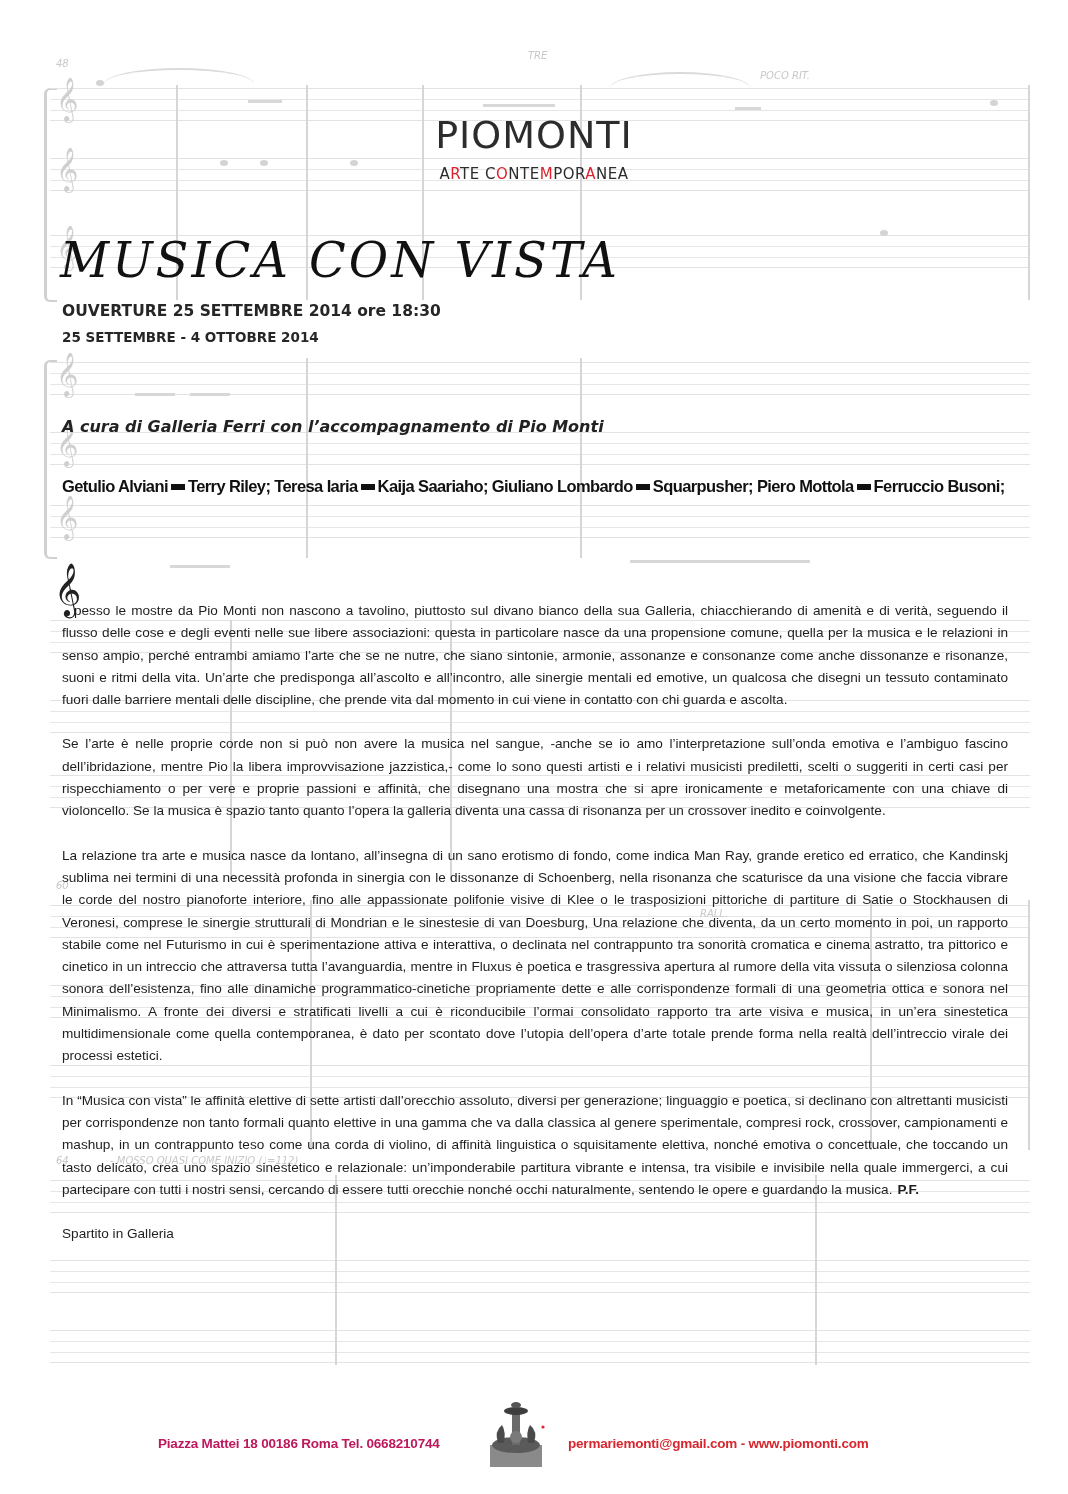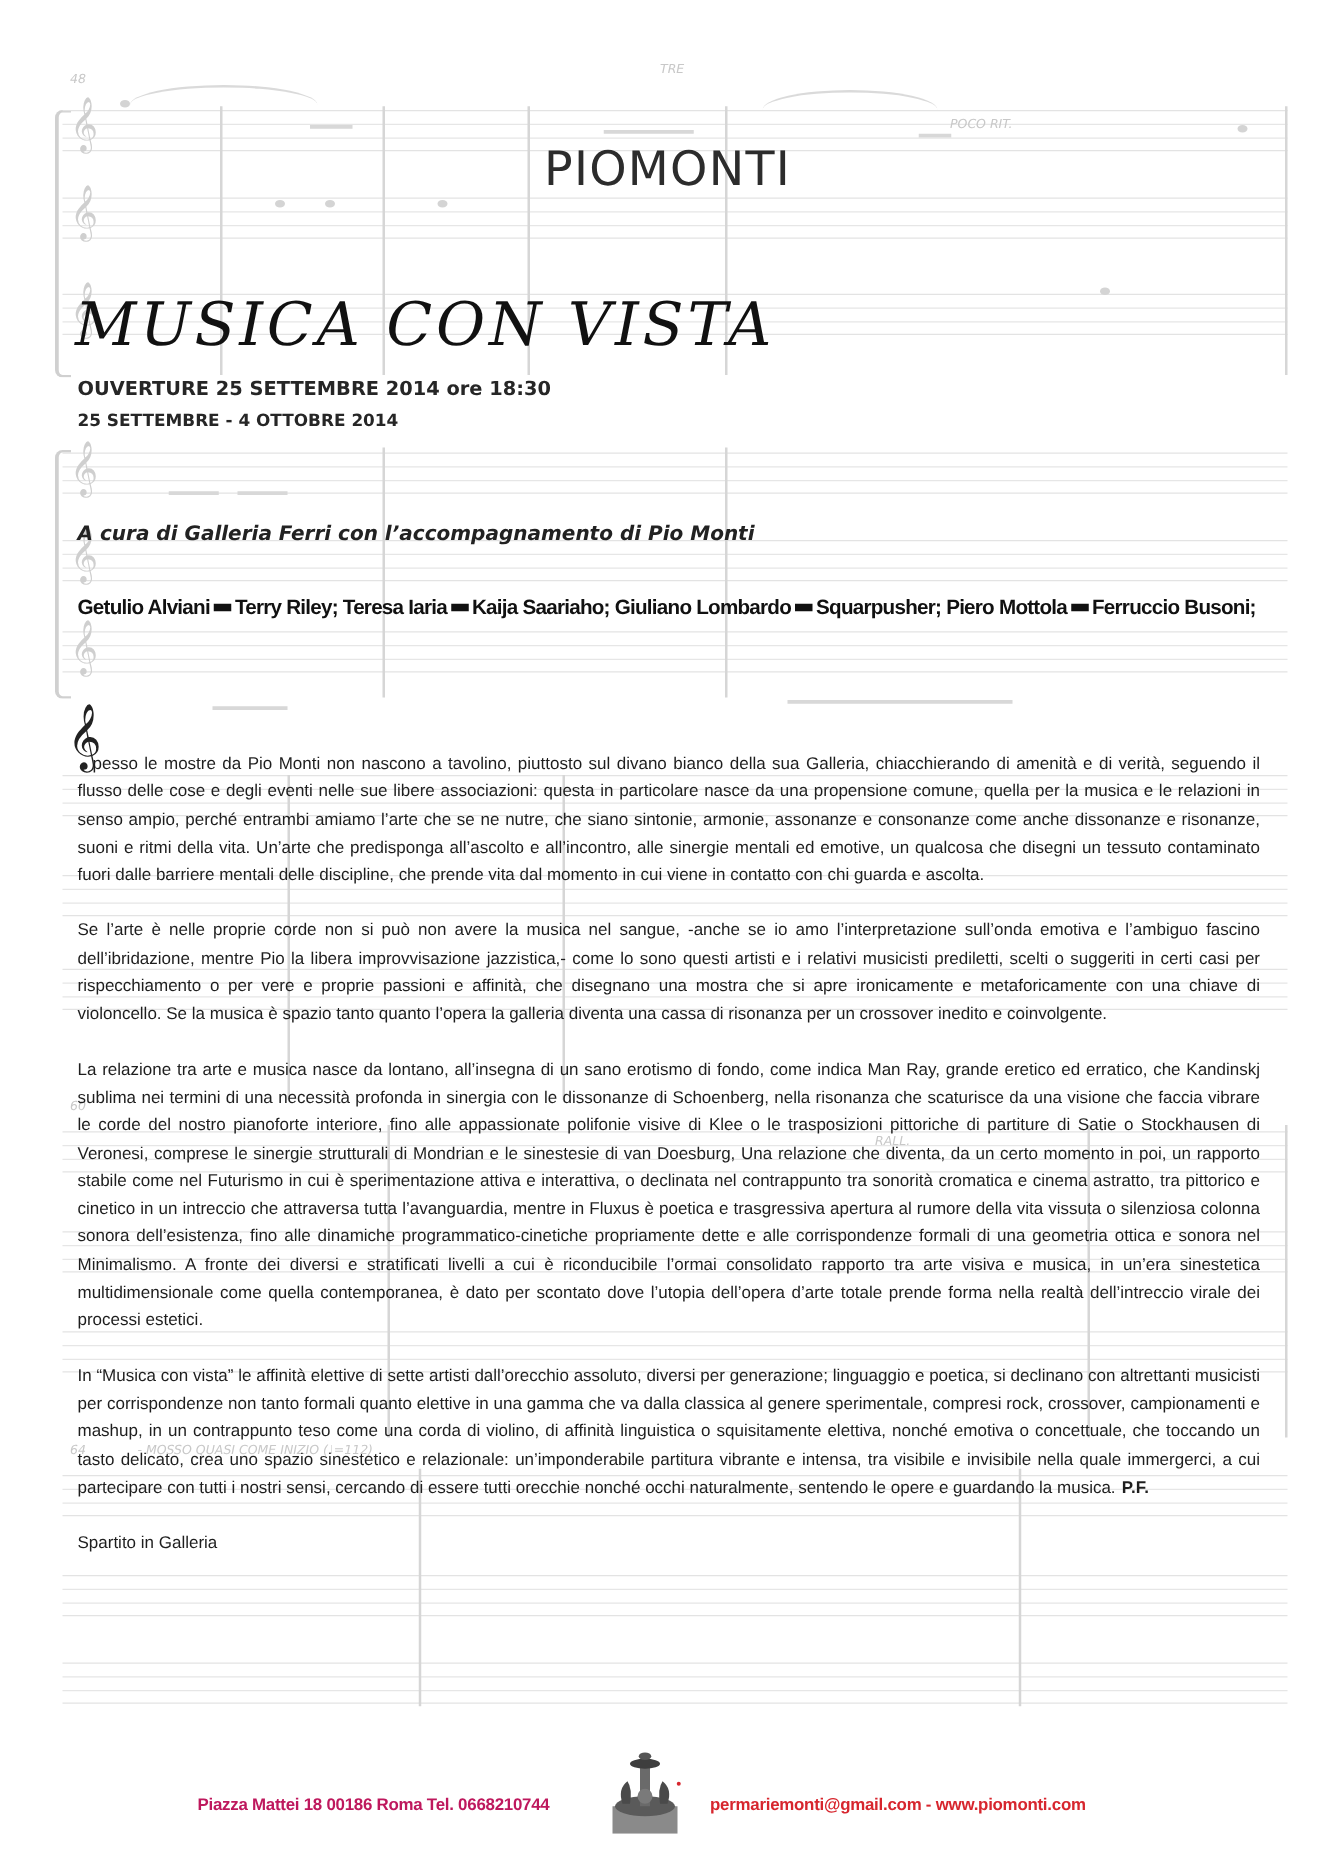--- a/index.html
+++ b/index.html
@@ -98,21 +98,21 @@
   <div class="beam" style="left:483px;top:104px;width:72px;"></div>
   <div class="beam" style="left:735px;top:107px;width:26px;"></div>
   <div class="note" style="left:96px;top:80px;"></div>
   <div class="note" style="left:220px;top:160px;"></div>
   <div class="note" style="left:260px;top:160px;"></div>
   <div class="note" style="left:350px;top:160px;"></div>
   <div class="note" style="left:990px;top:100px;"></div>
   <div class="note" style="left:880px;top:230px;"></div>
   <span class="tiny" style="left:56px;top:58px;">48</span>
   <span class="tiny" style="left:528px;top:50px;">TRE</span>
-  <span class="tiny" style="left:760px;top:70px;margin-top:24px;">POCO RIT.</span>
+  <span class="tiny" style="left:760px;top:70px;">POCO RIT.</span>
 
   <div class="brace" style="top:360px;height:195px;"></div>
   <div class="staff-group" style="top:0;">
     <div class="staff" style="top:362px;">
         <span class="l4"></span>
       </div>
     <div class="staff" style="top:432px;">
         <span class="l4"></span>
       </div>
     <div class="staff" style="top:505px;">
@@ -168,20 +168,21 @@
   <span class="tiny" style="left:56px;top:880px;">60</span>
   <span class="tiny" style="left:56px;top:1155px;">64</span>
   <span class="tiny" style="left:110px;top:1155px;">- MOSSO QUASI COME INIZIO (♩=112)</span>
   <span class="tiny" style="left:700px;top:908px;">RALL.</span>
 </div>
 
 <div class="content">
 
   <div class="brand">
     <div class="brand-name">PIOMONTI</div>
+    <div class="brand-sub" id="brand-sub"><span>A</span><span class="hl">R</span><span>TE </span><span>C</span><span class="hl">O</span><span>NTE</span><span class="hl">M</span><span>POR</span><span class="hl">A</span><span>NEA</span></div>
   </div>
 
   <div class="title">MUSICA CON VISTA</div>
   <div class="info info1">OUVERTURE 25 SETTEMBRE 2014 ore 18:30</div>
   <div class="info info2">25 SETTEMBRE - 4 OTTOBRE 2014</div>
 
   <div class="curator">A cura di Galleria Ferri con l’accompagnamento di Pio Monti</div>
 
   <div class="artists">
     <div class="line" id="pair-line1"><span>Getulio Alviani</span><span class="sep"></span><span>Terry Riley;</span><span> Teresa Iaria</span><span class="sep"></span><span>Kaija Saariaho;</span><span> Giuliano Lombardo</span><span class="sep"></span><span>Squarpusher;</span><span> Piero Mottola</span><span class="sep"></span><span>Ferruccio Busoni;</span></div>

